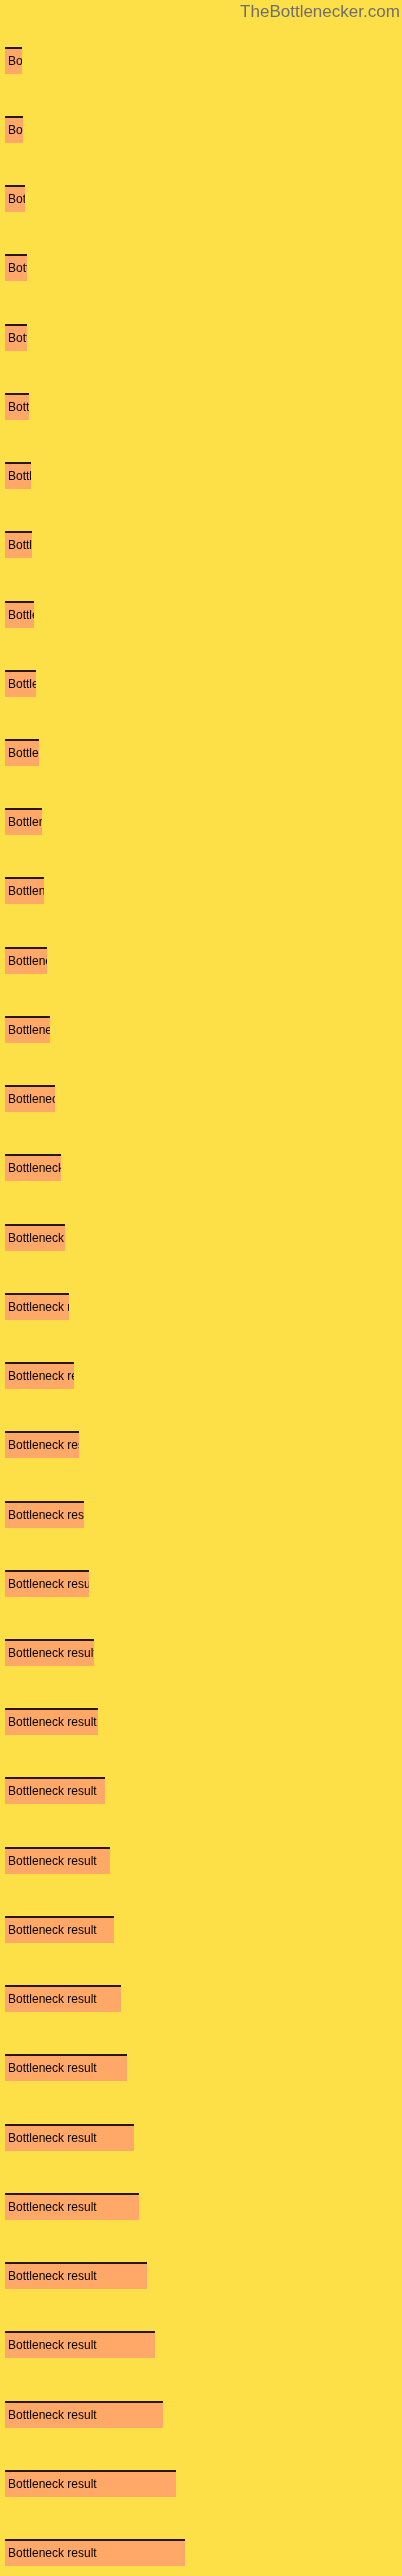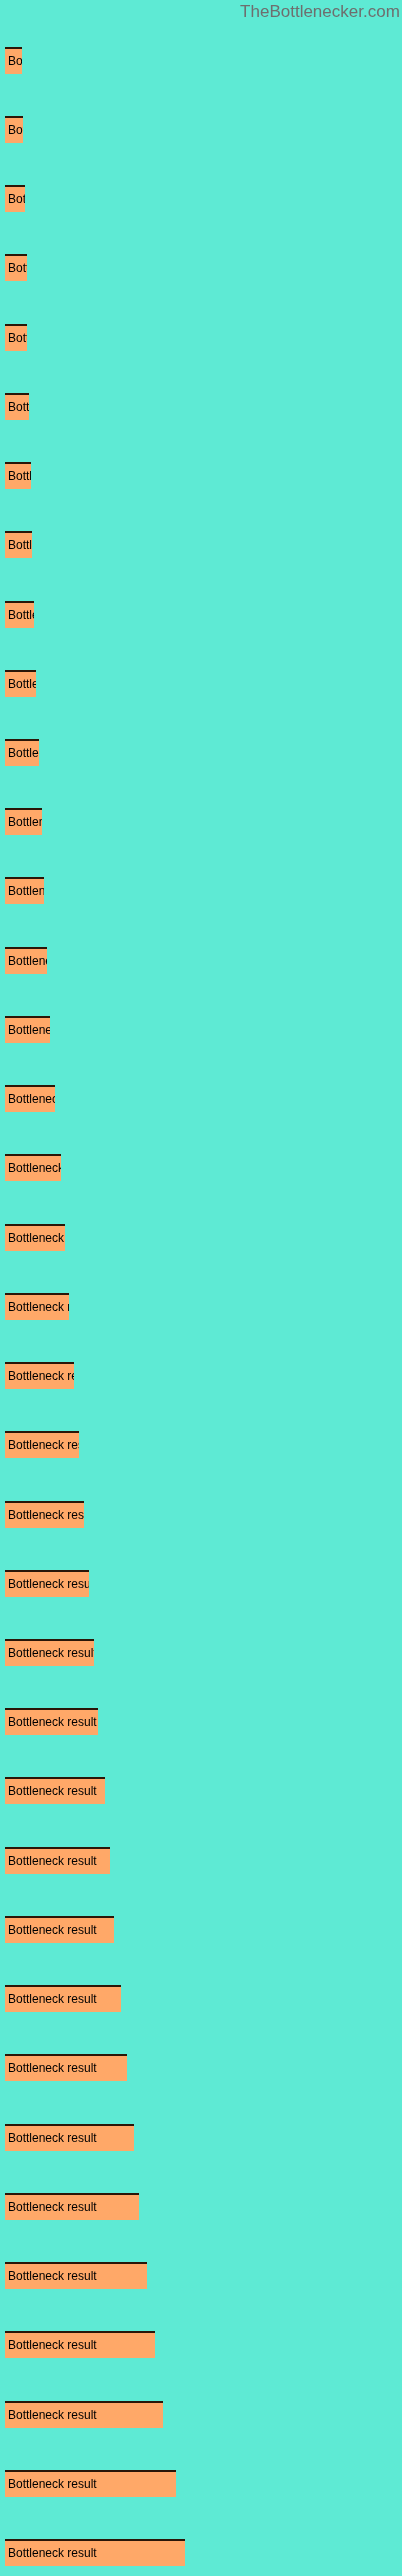--- a/index.html
+++ b/index.html
@@ -14,21 +14,21 @@
     overflow: hidden;
     font-family: "Liberation Sans", sans-serif;
     background: #000000;
   }
   #chart-root {
     position: absolute;
     left: 0;
     top: 0;
     width: 403px;
     height: 2576px;
-    background: #5eead4;
+    background: #fde047;
   }
   #watermark {
     position: absolute;
     right: 3.2px;
     top: 1.6px;
     font-family: "Liberation Sans", sans-serif;
     font-size: 17px;
     line-height: 19.3px;
     color: #6e6e6e;
     letter-spacing: 0px;

